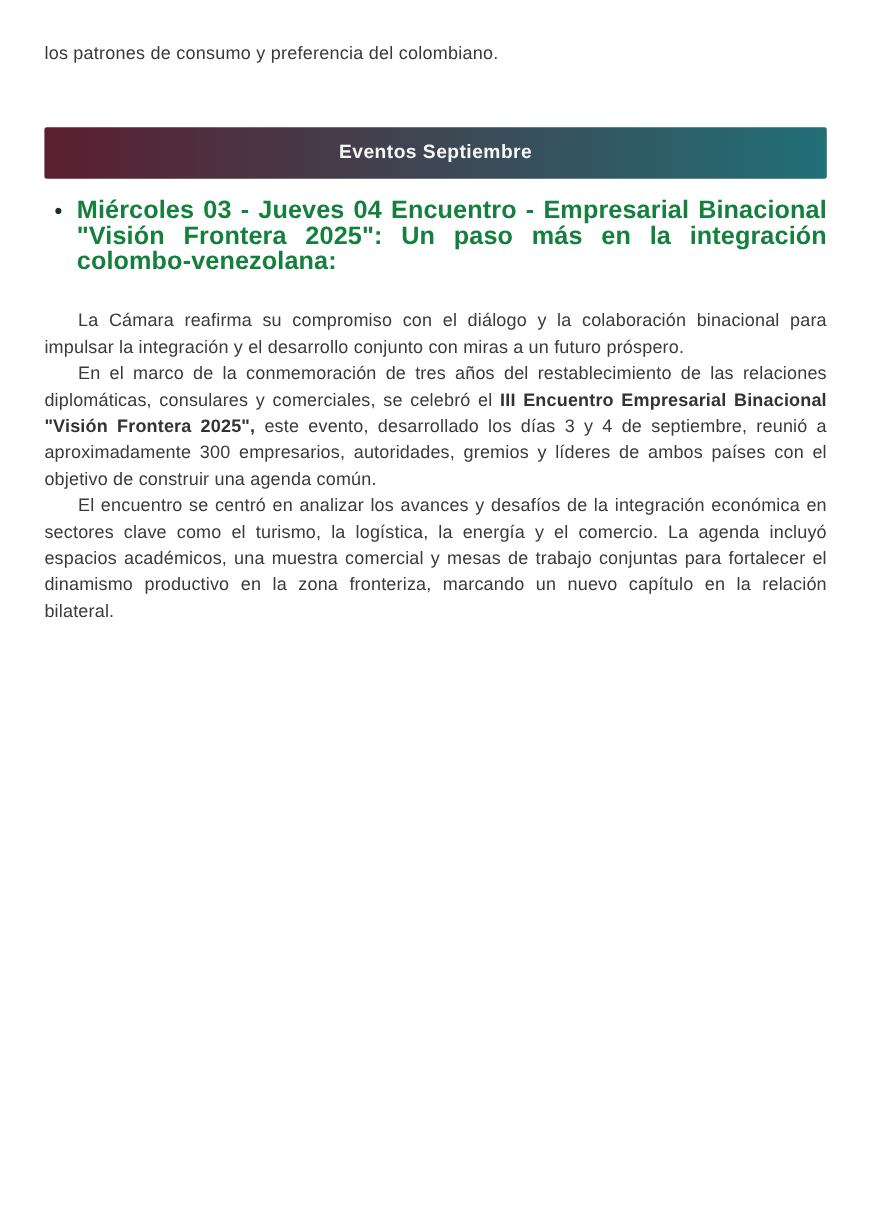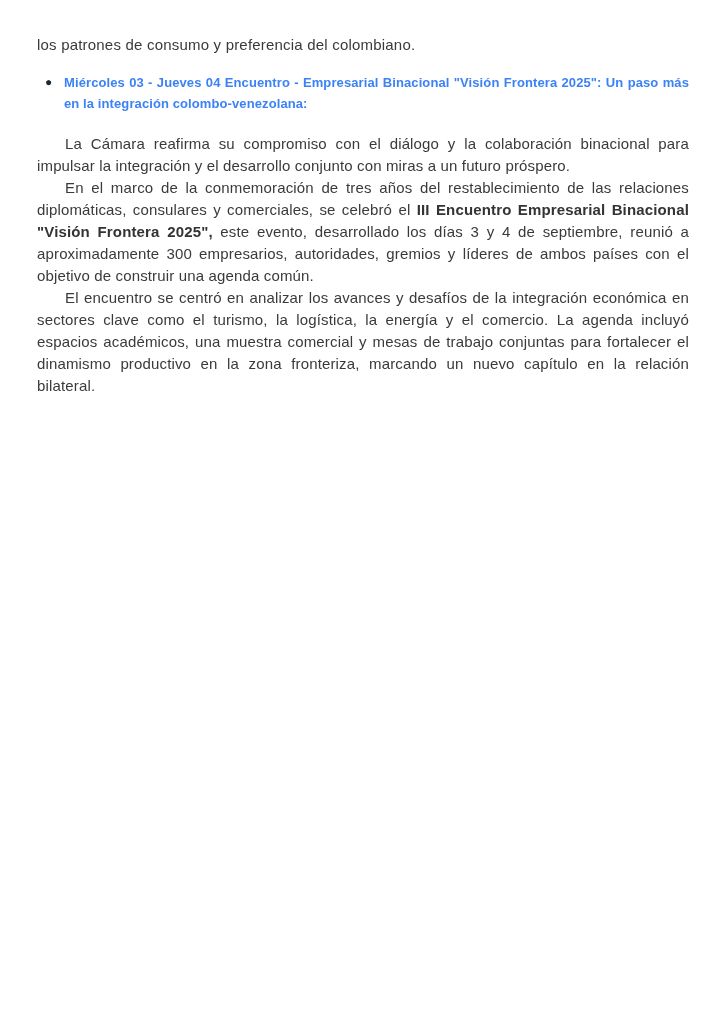--- a/index.html
+++ b/index.html
@@ -51,47 +51,50 @@
   }
   .bullet {
     position: absolute;
     left: 8px;
     top: 0;
     color: #1b2a33;
     font-size: 12px;
     line-height: 21px;
   }
   .event-heading {
-    font-size: 13px;
+    font-size: 21px;
     font-weight: 700;
     line-height: 21px;
-    color: #3b82f6;
+    color: #15803d;
     text-align: justify;
     letter-spacing: 0.1px;
   }
   .body-par {
     margin-top: 0;
     font-size: 15px;
     line-height: 22px;
     color: #3a3a3a;
     text-align: justify;
     text-indent: 28px;
     letter-spacing: 0.15px;
   }
-  .body-par.first { margin-top: 19px; }
+  .body-par.first { margin-top: 29px; }
   .body-par strong { font-weight: 700; color: #333333; }
 </style>
 </head>
 <body>
 
 <div class="page">
   <div class="content">
 
     <p class="top-text">los patrones de consumo y preferencia del colombiano.</p>
 
+    <div class="banner">
+      <span class="banner-title">Eventos Septiembre</span>
+    </div>
 
     <div class="event-item">
       <span class="bullet">●</span>
       <div class="event-heading">Miércoles 03 - Jueves 04 Encuentro - Empresarial Binacional "Visión Frontera 2025": Un paso más en la integración colombo-venezolana:</div>
     </div>
 
     <p class="body-par first">La Cámara reafirma su compromiso con el diálogo y la colaboración binacional para impulsar la integración y el desarrollo conjunto con miras a un futuro próspero.</p>
 
     <p class="body-par"><span>En el marco de la conmemoración de tres años del restablecimiento de las relaciones diplomáticas, consulares y comerciales, se celebró el </span><strong>III Encuentro Empresarial Binacional "Visión Frontera 2025",</strong><span> este evento, desarrollado los días 3 y 4 de septiembre, reunió a aproximadamente 300 empresarios, autoridades, gremios y líderes de ambos países con el objetivo de construir una agenda común.</span></p>
 

